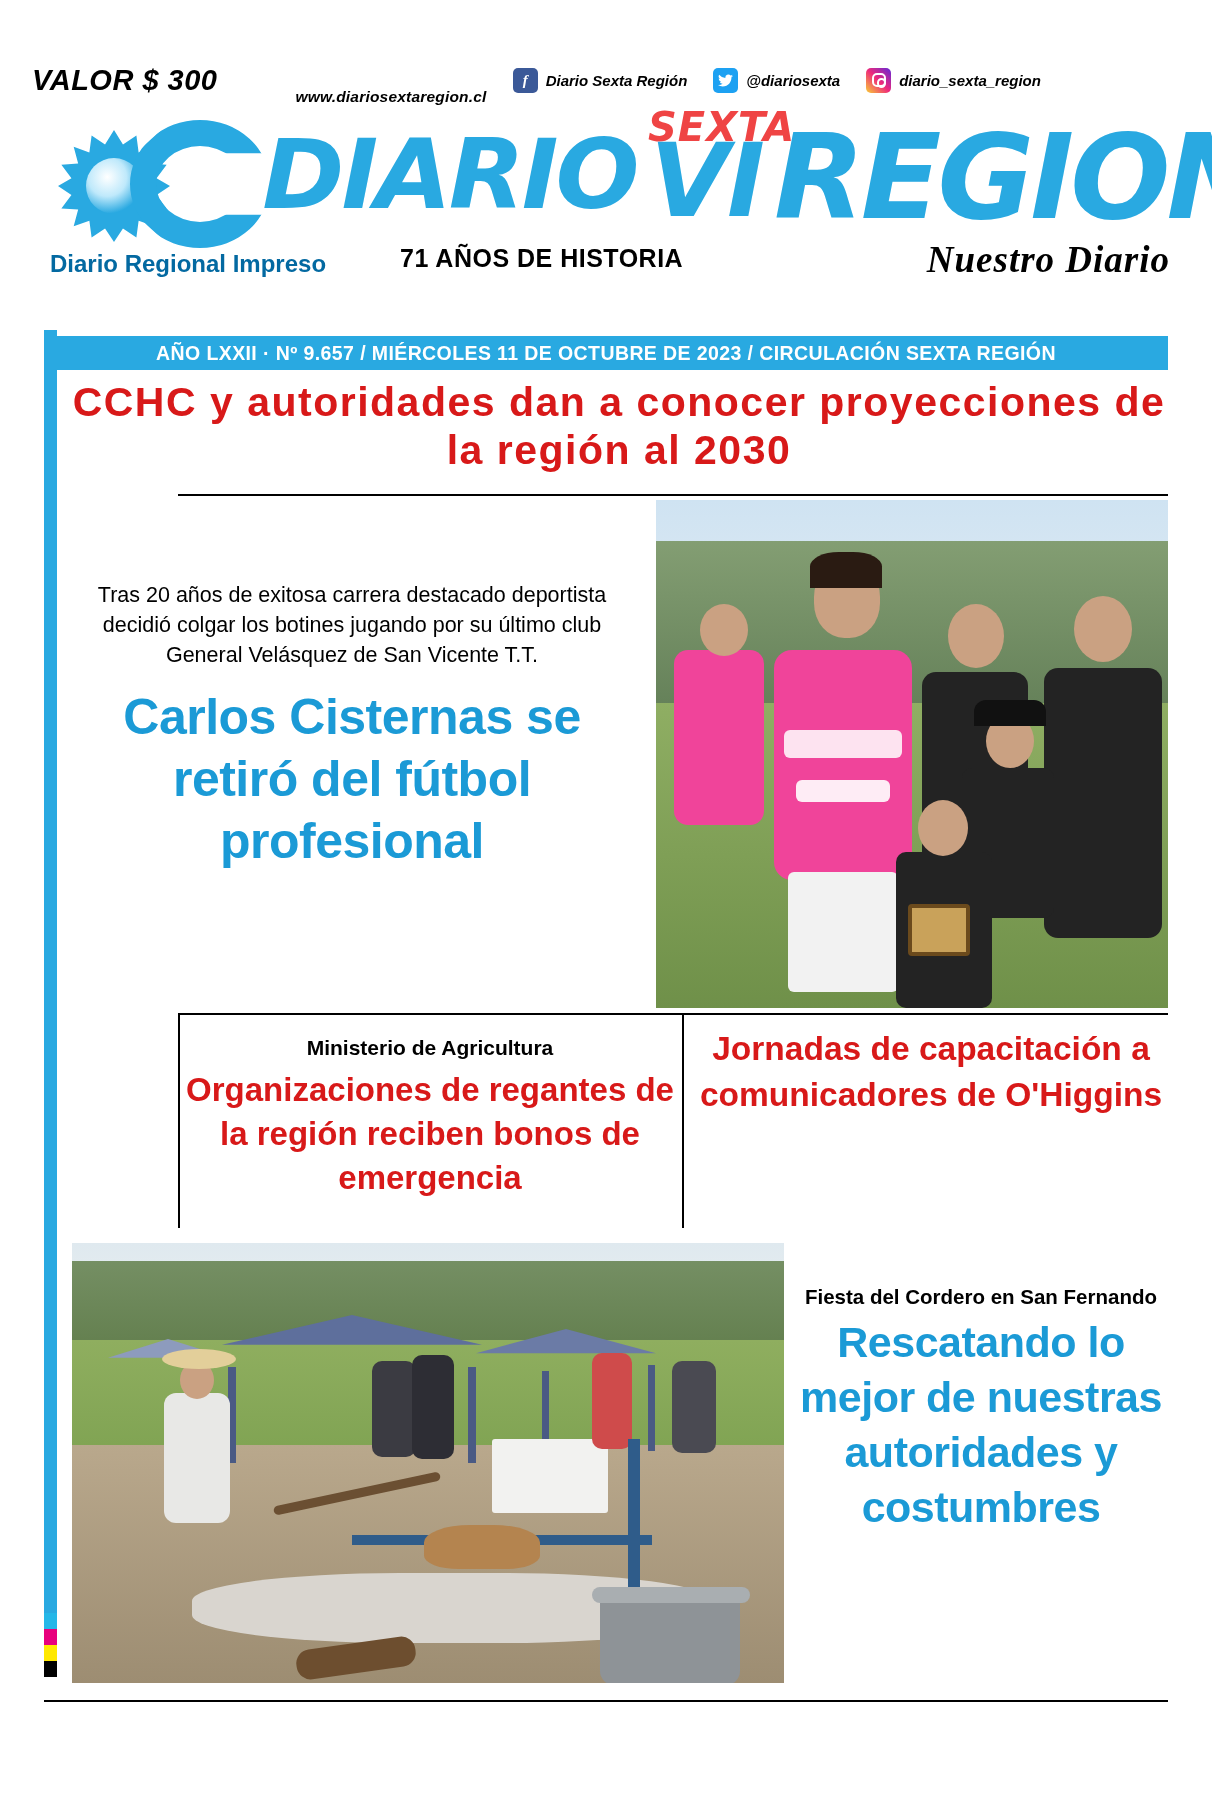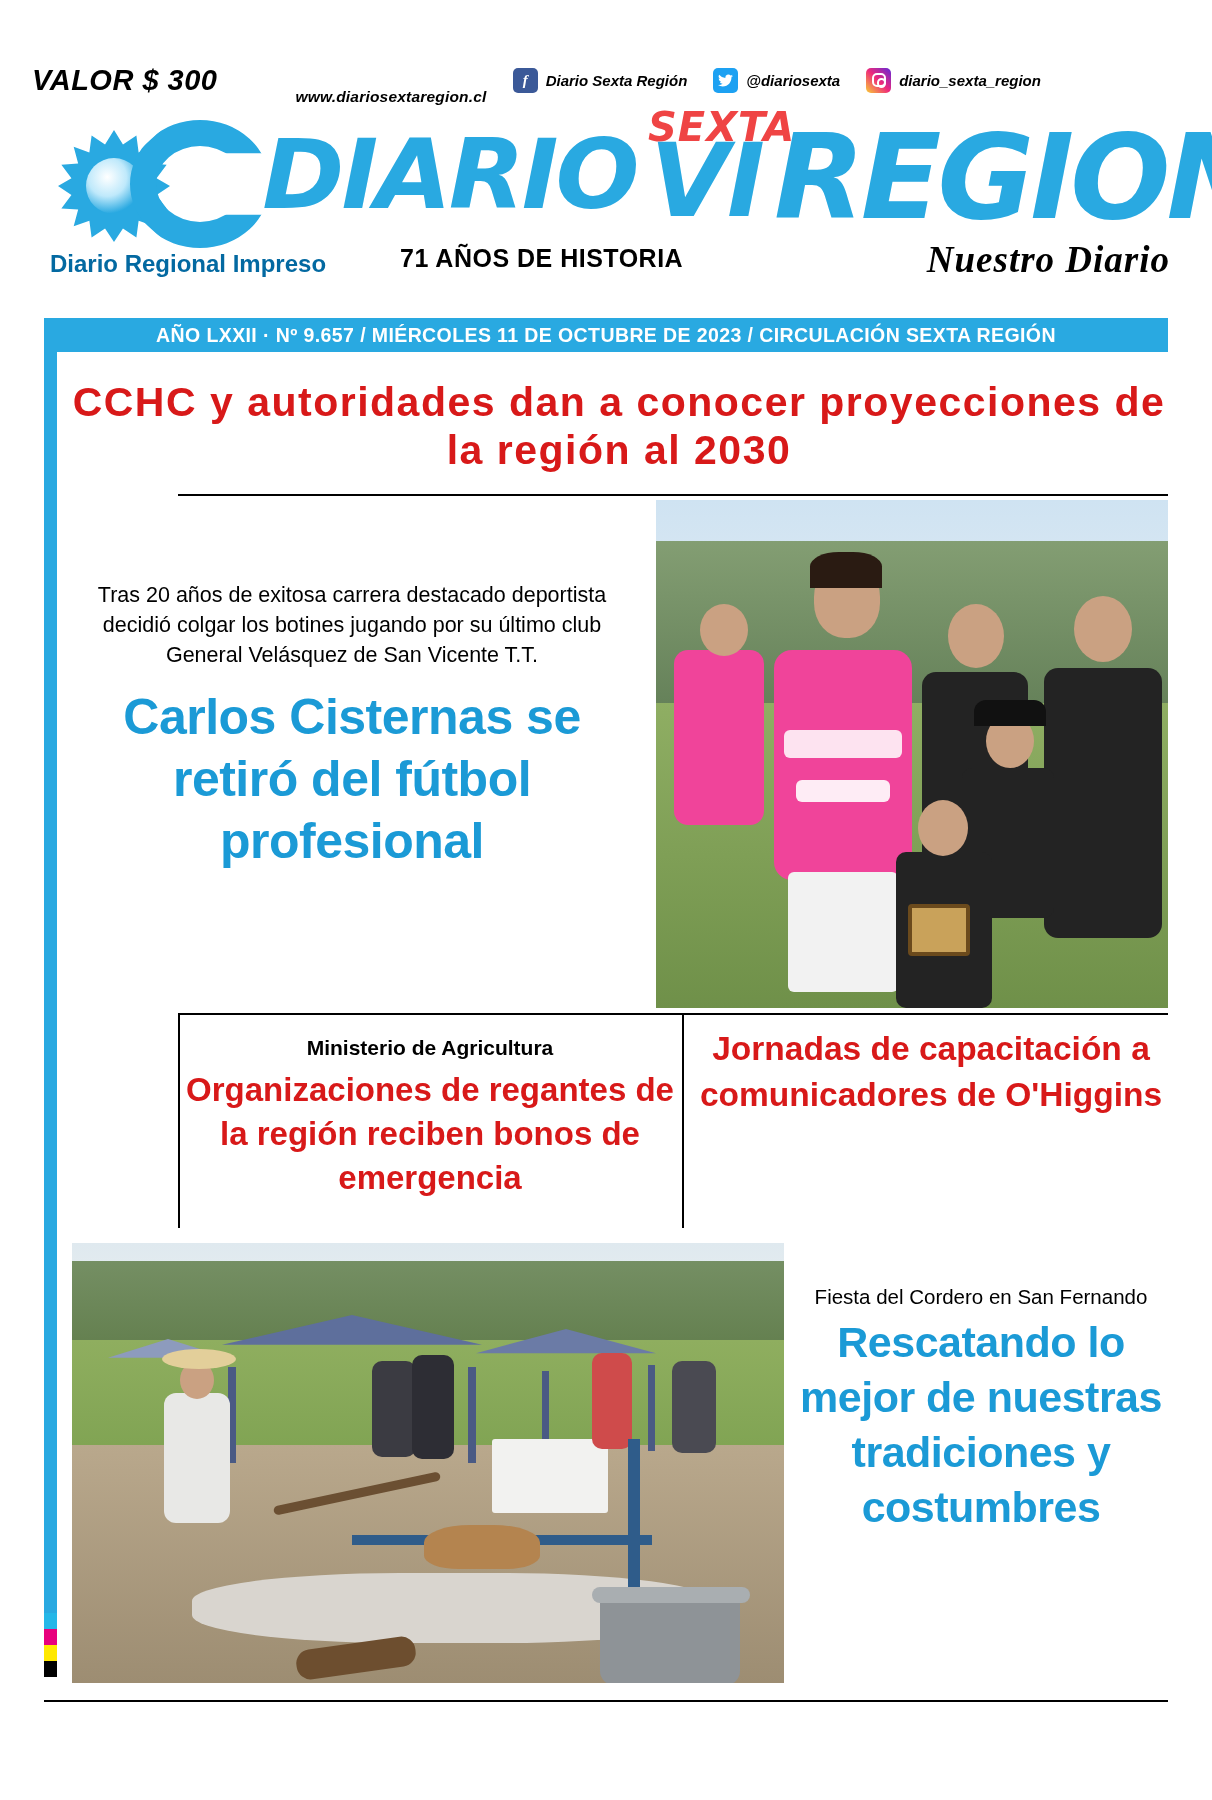--- a/index.html
+++ b/index.html
@@ -204,21 +204,21 @@
     left: 350px; top: 140px;
     font-size: 25px;
     font-weight: bold;
     color: #000;
     letter-spacing: 0.5px;
   }
 
   
   .datestrip {
     position: absolute;
-    left: 44px; top: 318px;
+    left: 44px; top: 336px;
     width: 1124px; height: 34px;
     background: #29a9e1;
     color: #fff;
     font-size: 19.5px;
     font-weight: bold;
     display: flex;
     align-items: center;
     justify-content: center;
     letter-spacing: 0.4px;
   }
@@ -312,21 +312,21 @@
     font-weight: bold;
   }
 
   
   .s4-kicker {
     position: absolute;
     left: 794px; top: 1285px;
     width: 374px;
     text-align: center;
     font-size: 20.5px;
-    font-weight: normal;
+    font-weight: bold;
     color: #000;
   }
   .s4-head {
     position: absolute;
     left: 794px; top: 1315px;
     width: 374px;
     text-align: center;
     color: #1b9ad6;
     font-size: 43px;
     line-height: 55px;
@@ -485,16 +485,16 @@
     <div class="lamb" style="left:352px;top:282px;width:116px;height:44px;"></div>
     <div class="spit" style="left:556px;top:196px;width:12px;height:180px;"></div>
 
     <div class="pot" style="left:528px;top:352px;width:140px;height:90px;"></div>
     <div class="person" style="left:520px;top:344px;width:158px;height:16px;background:#a9aeb1;border-radius:8px;"></div>
 
     <div class="person" style="left:224px;top:400px;width:120px;height:30px;background:#6d4e2f;border-radius:14px;transform:rotate(-8deg);"></div>
   </div>
 
   <div class="s4-kicker">Fiesta del Cordero en San Fernando</div>
-  <div class="s4-head">Rescatando lo mejor de nuestras tradiciones y costumbres</div>
+  <div class="s4-head">Rescatando lo mejor de nuestras autoridades y costumbres</div>
 
   <div class="rule rule-3"></div>
 </div>
 
 </body></html>

